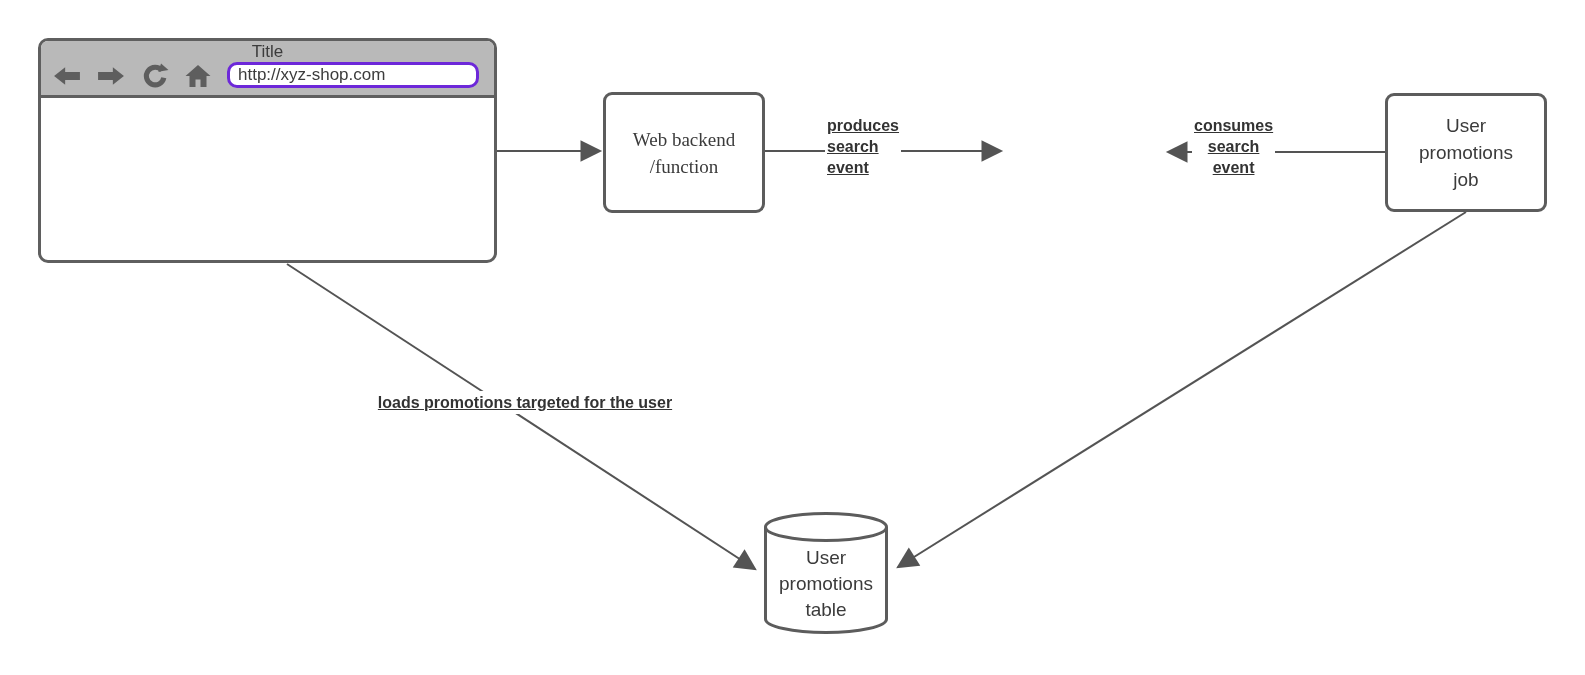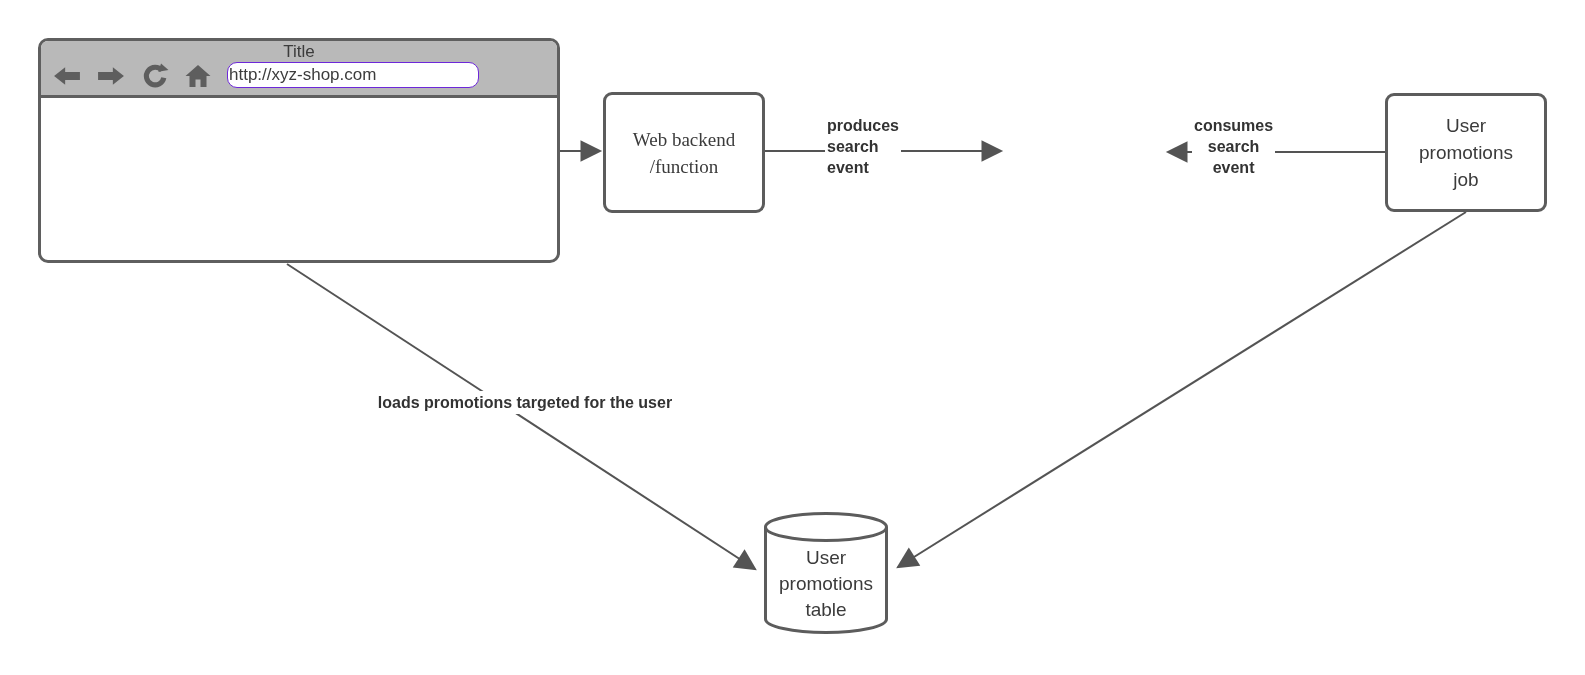--- a/index.html
+++ b/index.html
@@ -23,46 +23,46 @@
   
   .cyl-label{
     position:absolute;left:765px;top:538px;width:122px;height:92px;
     display:flex;align-items:center;justify-content:center;text-align:center;
     color:#3b3b3b;font-size:19px;line-height:26px;white-space:pre-line;
   }
 
   
   .edge-label{
     position:absolute;background:#ffffff;color:#333333;font-weight:bold;
-    font-size:16px;line-height:21px;white-space:pre-line;padding:1px 2px;
+    font-size:16px;line-height:21px;white-space:pre-line;padding:1px 2px;text-decoration:underline;
   }
   #label-produces{left:825px;top:114px;text-align:left;}
   #label-consumes{left:1192px;top:114px;text-align:center;}
   #label-loads{left:353px;top:391px;width:340px;text-align:center;white-space:nowrap;}
   #label-updates{left:1034px;top:375px;width:280px;text-align:center;white-space:nowrap;}
 
   
   #browser{
-    position:absolute;left:38px;top:38px;width:522px;height:225px;
+    position:absolute;left:38px;top:38px;width:459px;height:225px;
     border:3px solid #5f5f5f;border-radius:10px;background:#ffffff;box-sizing:border-box;
   }
   #browser-header{
     position:absolute;left:0;top:0;width:100%;height:57px;background:#b9b9b9;
     border-bottom:3px solid #5f5f5f;border-radius:7px 7px 0 0;box-sizing:border-box;
   }
   #browser-title{
     position:absolute;left:0;top:1px;width:100%;text-align:center;
     color:#3c3c3c;font-size:17px;
   }
   .nav-icons{position:absolute;left:12px;top:22px;display:flex;gap:16px;align-items:center;}
   .nav-icons svg{display:block;}
   #url-bar{
     position:absolute;left:186px;top:21px;width:252px;height:26px;
-    background:#ffffff;border:1px solid #6d28d9;border-radius:10px;
-    display:flex;align-items:center;padding-left:1px;box-sizing:border-box;
+    background:#ffffff;border:3px solid #6d28d9;border-radius:10px;
+    display:flex;align-items:center;padding-left:8px;box-sizing:border-box;
     color:#3c3c3c;font-size:17px;white-space:nowrap;overflow:hidden;
   }
 </style>
 </head>
 <body>
 
 <div id="canvas">
 
   <svg id="wires" width="1585" height="675" viewBox="0 0 1585 675">
     <defs>

